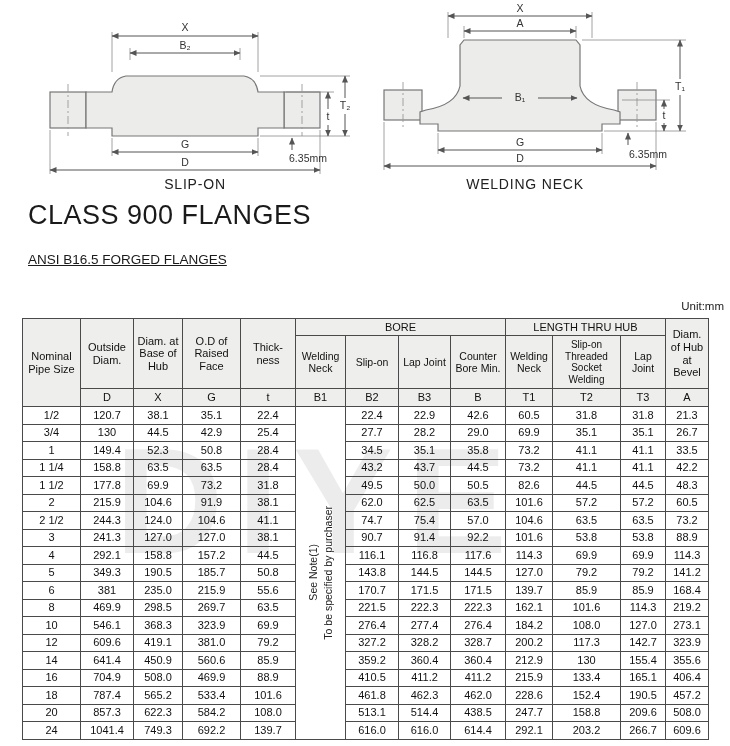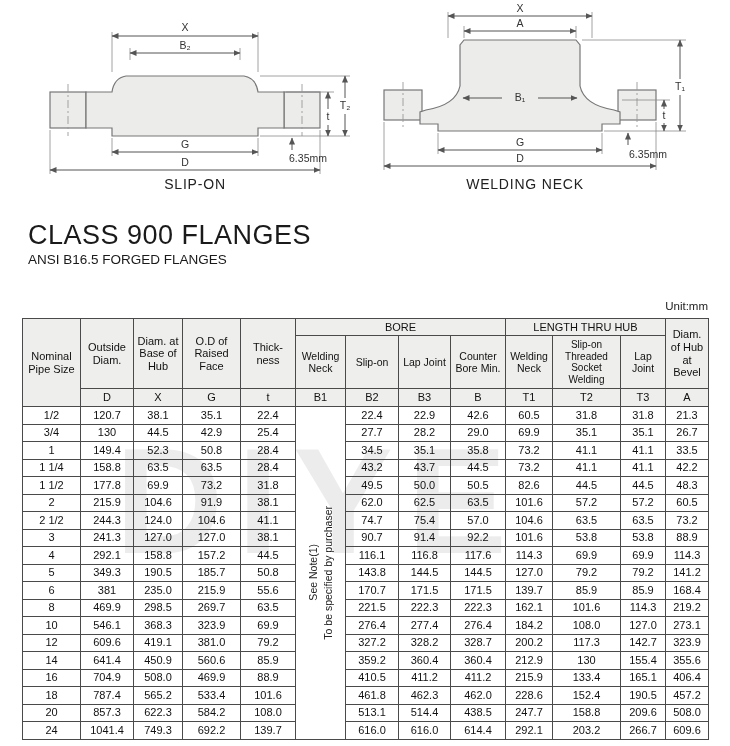--- a/index.html
+++ b/index.html
@@ -12,23 +12,23 @@
   .diagram svg{display:block;}
   .diagram .caption{
     text-align:center;font-size:14px;letter-spacing:0.8px;color:#222;margin-top:-8px;
   }
   .shape{fill:#ececea;stroke:#777;stroke-width:1.2;}
   .dim{stroke:#555;stroke-width:1;fill:none;}
   .ext{stroke:#8a8a8a;stroke-width:0.8;fill:none;}
   .cl{stroke:#9a9a9a;stroke-width:0.9;stroke-dasharray:8 3 2 3;fill:none;}
   .dimtxt{font-size:10.5px;fill:#333;}
   
-  .title{position:absolute;left:28px;top:220px;font-size:27px;letter-spacing:0.5px;color:#1a1a1a;}
-  .subtitle{position:absolute;left:28px;top:252px;font-size:13.5px;color:#1a1a1a;}
-  .unit{position:absolute;right:22px;top:300px;font-size:11.5px;color:#222;}
+  .title{position:absolute;left:28px;top:200px;font-size:27px;letter-spacing:0.5px;color:#1a1a1a;}
+  .subtitle{position:absolute;left:28px;top:252px;font-size:13.5px;color:#1a1a1a;text-decoration:underline;}
+  .unit{position:absolute;right:6px;top:300px;font-size:11.5px;color:#222;}
   
   .watermark{
     position:absolute;left:115px;top:415px;font-size:150px;font-weight:bold;
     color:#000;opacity:0.07;letter-spacing:14px;pointer-events:none;white-space:nowrap;text-align:center;
   }
   
   table.flange{
     position:absolute;left:22px;top:318px;width:686px;border-collapse:collapse;
     table-layout:fixed;font-size:11px;color:#111;
   }

